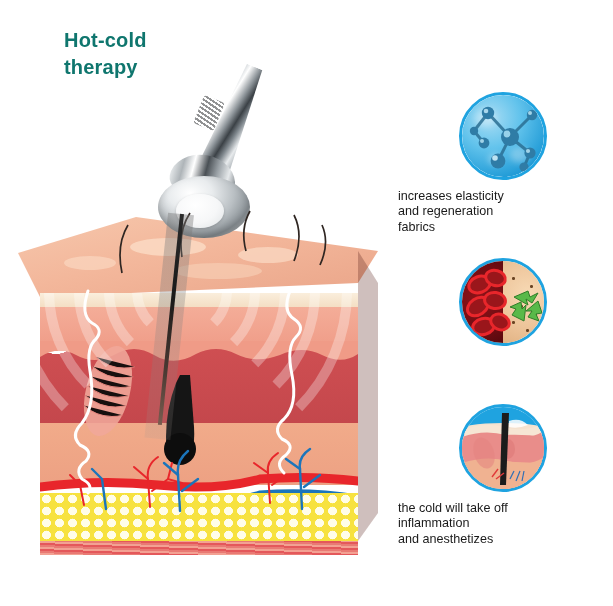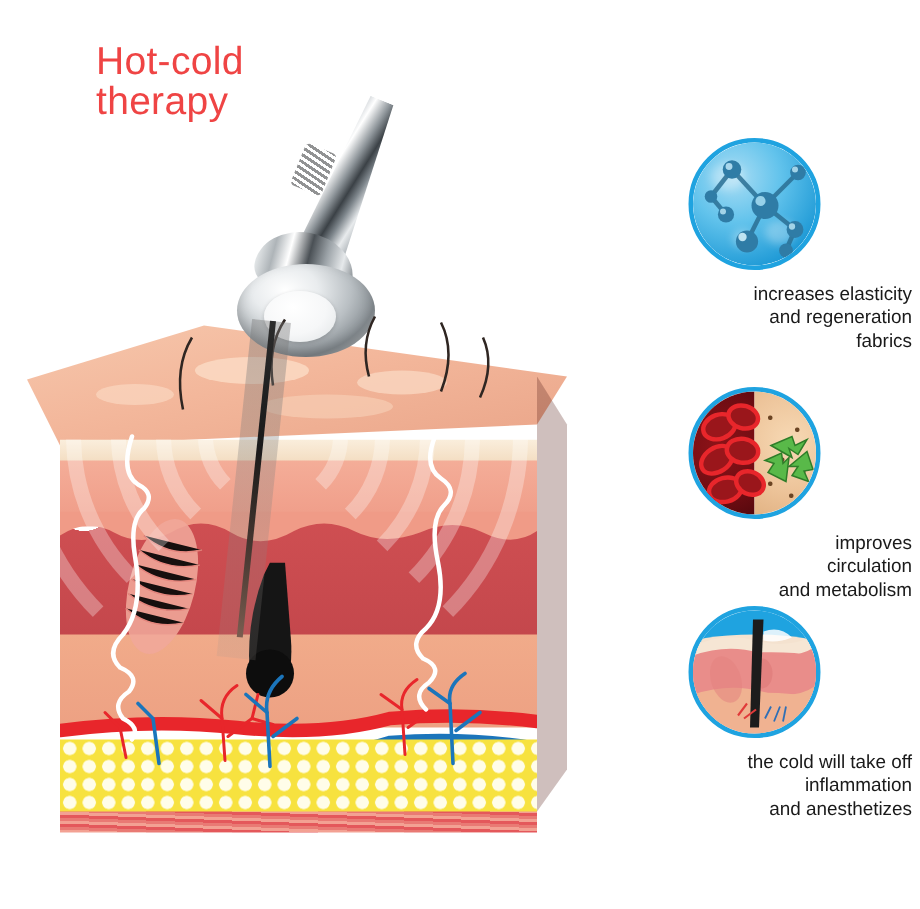--- a/index.html
+++ b/index.html
@@ -8,29 +8,29 @@
     background:#ffffff;
     font-family:"Liberation Sans", sans-serif;
     overflow:hidden;
     position:relative;
   }
   #stage{position:absolute;left:0;top:0;width:613px;height:606px;}
 
   
   #title{
     position:absolute;left:64px;top:27px;
-    font-size:26px;line-height:27px;
-    color:#ef4444;
-    font-weight:400;
+    font-size:20px;line-height:27px;
+    color:#0f766e;
+    font-weight:700;
     letter-spacing:.2px;
     white-space:pre-line;
   }
 
   
-  .feature{position:absolute;width:210px;left:398px;text-align:right;}
+  .feature{position:absolute;width:210px;left:398px;text-align:left;}
   .feature .disc{
     width:88px;height:88px;border-radius:50%;
     margin:0 auto;position:relative;overflow:hidden;
     border:3px solid #1fa3e0;
     box-sizing:border-box;
   }
   .feature .cap{
     margin-top:9px;font-size:12.6px;line-height:15.4px;
     color:#1a1a1a;white-space:pre-line;
   }
@@ -327,23 +327,20 @@
       <div class="speck" style="left:64px;top:68px;"></div>
 
       <svg width="40" height="38" style="position:absolute;left:46px;top:26px;">
         <g fill="#59b949" stroke="#2f7d29" stroke-width="1">
           <path d="M6,10 L20,4 L22,10 L30,6 L24,16 L18,12 L20,18 Z"></path>
           <path d="M30,14 L34,26 L28,27 L31,34 L20,30 L24,24 L18,24 Z"></path>
           <path d="M16,34 L4,28 L8,22 L2,20 L13,15 L14,22 L18,18 Z"></path>
         </g>
       </svg>
     </div>
-    <div class="cap">improves
-circulation
-and metabolism</div>
   </div>
 
   <div class="feature" id="feature2">
     <div class="disc">
       <div class="sk-sky"></div>
       <div class="sk-1"></div>
       <div class="sk-2"></div>
       <div class="sk-3"></div>
       <svg width="82" height="82" style="position:absolute;left:0;top:0;">
         <path d="M0,24 Q20,14 42,20 T82,16 L82,30 Q44,24 0,34 Z" fill="#f6e6d4"></path>

